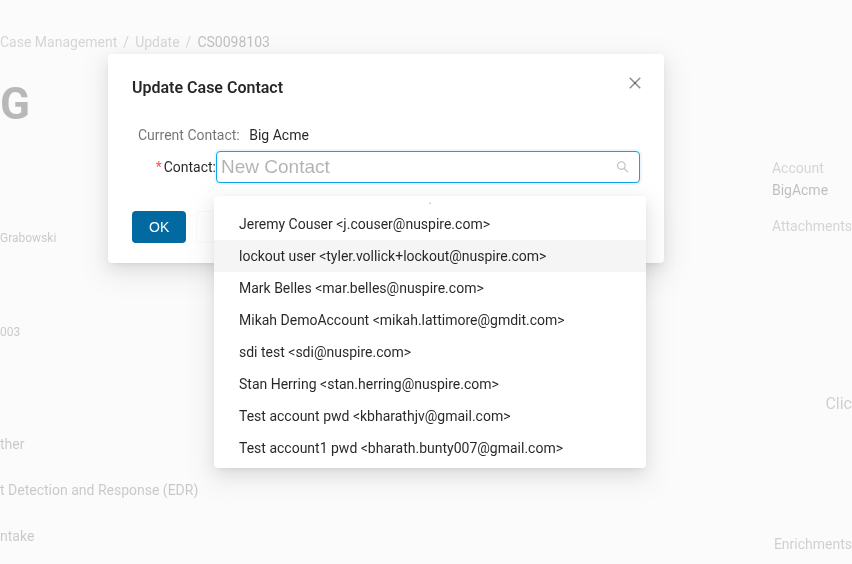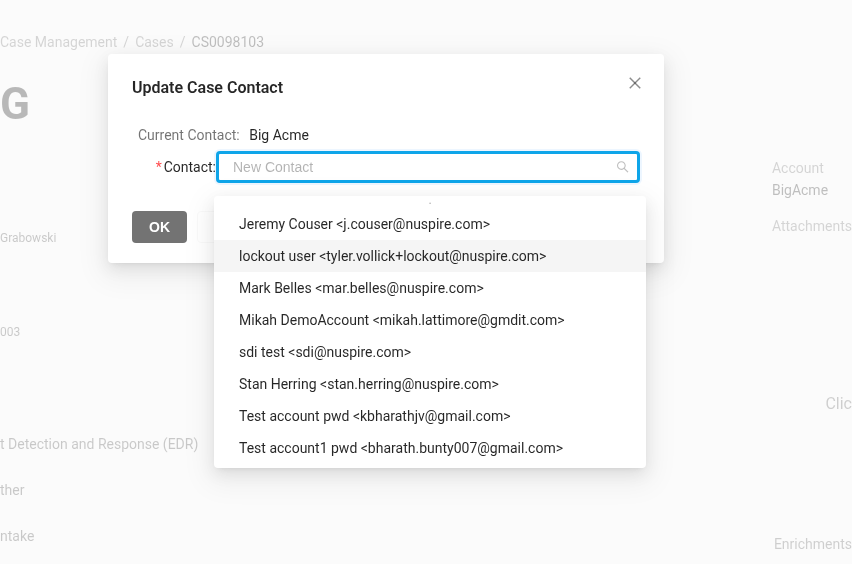--- a/index.html
+++ b/index.html
@@ -130,25 +130,25 @@
       padding-left: 2px;
     }
     .field-label .req { color: #ff4d4f; margin-right: 2px; }
     .select-wrap {
       flex: 1;
       position: relative;
     }
     .select-input {
       width: 100%;
       height: 32px;
-      border: 3px solid #0ea5e9;
+      border: 1px solid #0ea5e9;
       border-radius: 4px;
       box-shadow: 0 0 0 2px rgba(24,144,255,0.08);
-      padding: 0 30px 0 14px;
-      font-size: 14px;
+      padding: 0 30px 0 4px;
+      font-size: 19px;
       color: rgba(0,0,0,0.85);
       outline: none;
       background: #fff;
     }
     .select-input::placeholder { color: rgba(0,0,0,0.30); }
     .search-icon {
       position: absolute;
       right: 10px;
       top: 50%;
       transform: translateY(-50%);
@@ -166,23 +166,22 @@
       border-radius: 4px;
       padding: 0 16px;
       font-size: 14px;
       cursor: pointer;
       border: 1px solid transparent;
       display: inline-flex;
       align-items: center;
       justify-content: center;
     }
     .btn-primary {
-      background: #737373;
+      background: #0369a1;
       color: #fff;
-      font-weight: bold;
     }
     .btn-default {
       background: #fff;
       color: rgba(0,0,0,0.85);
       border: 1px solid #d9d9d9;
     }
     
     .dropdown {
       position: absolute;
       top: 196px;
@@ -214,32 +213,32 @@
       color: rgba(0,0,0,0.3);
     }
   </style>
 </head>
 <body>
 
 <div class="bg-layer">
   <div class="bg-breadcrumb">
     <span>Case Management</span>
     <span>/</span>
-    <span>Cases</span>
+    <span>Update</span>
     <span>/</span>
     <span class="bc-current">CS0098103</span>
   </div>
   <div class="bg-g">G</div>
   <div class="bg-left-list">
     <div>Grabowski</div>
     <div>003</div>
   </div>
   <div class="bg-left-list2">
+    <div>ther</div>
     <div>t Detection and Response (EDR)</div>
-    <div>ther</div>
     <div>ntake</div>
   </div>
   <div class="bg-right">
     <div class="lbl">Account</div>
     <div class="val">BigAcme</div>
     <div class="lbl">Attachments</div>
   </div>
   <div class="bg-clic">Clic</div>
   <div class="bg-enrich">Enrichments</div>
 </div>

